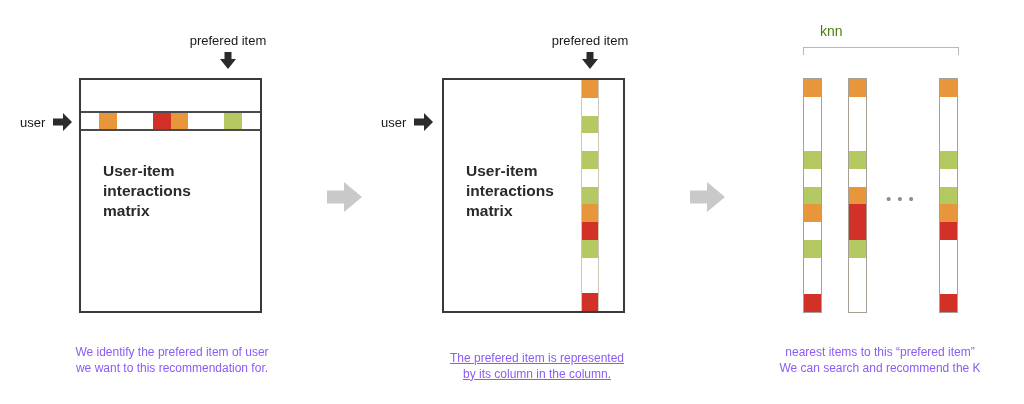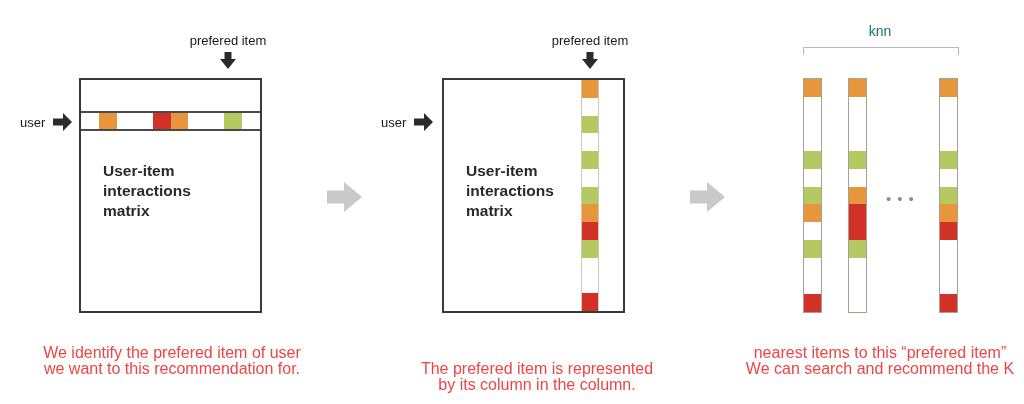--- a/index.html
+++ b/index.html
@@ -4,24 +4,24 @@
 <style>
   html,body{margin:0;padding:0;background:#ffffff;}
   .canvas{
     position:relative;width:1024px;height:404px;background:#ffffff;overflow:hidden;
     font-family:"Liberation Sans", sans-serif;color:#1d1d1d;
   }
   .abs{position:absolute;}
 
   
   .pointer-label{font-size:13px;text-align:center;width:140px;color:#1a1a1a;}
-  .knn-label{font-size:14px;text-align:center;width:120px;color:#0f766e;}
+  .knn-label{font-size:14px;width:120px;color:#4d7c0f;}
   .user-tag{display:flex;align-items:center;height:20px;}
   .user-tag span{font-size:13px;margin-right:8px;color:#1a1a1a;}
-  .caption{font-size:16px;line-height:15.5px;text-align:center;width:290px;color:#ef4444;}
+  .caption{font-size:12px;line-height:15.5px;text-align:center;width:290px;color:#8b5cf6;}
 
   
   .matrix-box{
     width:179px;height:231px;border:2px solid #3a3a3a;background:#ffffff;
   }
   .matrix-label{position:absolute;left:22px;top:81px;font-size:15.5px;font-weight:bold;
     line-height:20px;color:#2a2a2a;}
 
   
   .user-row{
@@ -130,21 +130,21 @@
         <div class="cell" style="background: rgb(255, 255, 255);"></div>
         <div class="cell" style="background: rgb(210, 49, 40);"></div>
       </div>
     <div class="matrix-label">
       <div>User-item</div>
       <div>interactions</div>
       <div>matrix</div>
     </div>
   </div>
 
-  <div class="abs caption" style="left:392px;top:361px;">
+  <div class="abs caption" style="left:392px;top:351px;text-decoration:underline;">
     <div>The prefered item is represented</div>
     <div>by its column in the column.</div>
   </div>
 
   <svg class="abs" style="left:690px;top:182px;" width="35" height="30" viewBox="0 0 35 30">
     <polygon points="0,8.5 17,8.5 17,0 35,15 17,30 17,21.5 0,21.5" fill="#c9c9c9"></polygon>
   </svg>
 
   <div class="abs knn-label" style="left:820px;top:23px;">knn</div>
 

